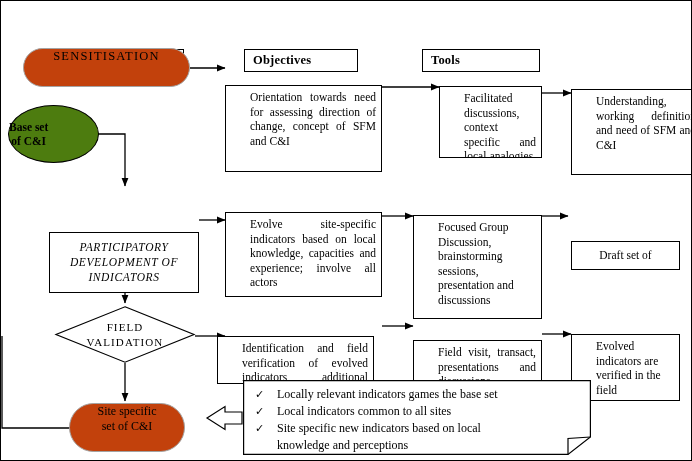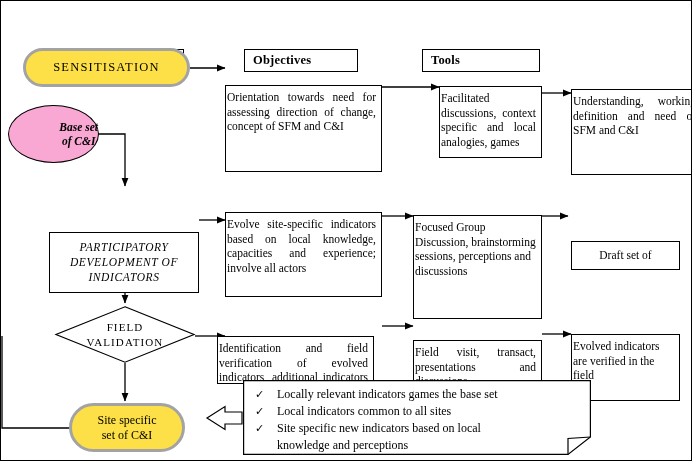--- a/index.html
+++ b/index.html
@@ -32,74 +32,72 @@
     display: flex;
     align-items: center;
     font-weight: bold;
     font-size: 12.5px;
     padding-left: 8px;
     letter-spacing: 0.2px;
   }
   .text-box {
     font-size: 11.5px;
     line-height: 14.5px;
-    padding: 4px 5px 2px 1px;
+    padding: 4px 5px 2px 24px;
     text-align: justify;
     text-justify: inter-word;
     overflow: hidden;
   }
   .text-box.nojust {
     text-align: left;
   }
   .center-box {
     display: flex;
     align-items: center;
     justify-content: center;
     text-align: center;
     font-size: 11.5px;
     line-height: 15px;
   }
 
   
   .stadium {
     position: absolute;
-    border: 3px solid #a3a3a3;
+    border: 1px solid #a3a3a3;
     border-radius: 999px;
-    background: #fde047;
-    box-sizing: border-box;
-    display: flex;
-    align-items: center;
+    background: #c2410c;
+    box-sizing: border-box;
+    display: flex;
     justify-content: center;
     text-align: center;
   }
   .stadium.letterspaced {
     font-size: 12.5px;
     letter-spacing: 1.2px;
   }
   .stadium.bold {
     font-weight: normal;
     font-size: 12px;
     line-height: 15px;
   }
 
   
   .ellipse {
     position: absolute;
     border: 1px solid #000000;
     border-radius: 50%;
-    background: #f9a8d4;
-    box-sizing: border-box;
-    display: flex;
-    align-items: center;
-    justify-content: flex-end;
+    background: #4d7c0f;
+    box-sizing: border-box;
+    display: flex;
+    align-items: center;
+    justify-content: flex-start;
     text-align: center;
     font-weight: bold;
     font-size: 11.5px;
     line-height: 14px;
-    font-style: italic;
   }
 
   
   .diamond-wrap {
     position: absolute;
   }
   .diamond-wrap svg {
     position: absolute;
     left: 0;
     top: 0;
@@ -232,21 +230,21 @@
   <div class="box center-box" style="left:48px; top:192px; width:150px; height:61px;font-style:italic;">
     <div style="letter-spacing:0.6px;">
       <div>PARTICIPATORY</div>
       <div>DEVELOPMENT OF</div>
       <div>INDICATORS</div>
     </div>
   </div>
 
   <div class="box text-box" style="left:224px; top:172px; width:157px; height:85px;">Evolve site-specific indicators based on local knowledge, capacities and experience; involve all actors</div>
 
-  <div class="box text-box nojust" style="left:412px; top:175px; width:129px; height:104px;">Focused Group Discussion, brainstorming sessions, perceptions and discussions</div>
+  <div class="box text-box nojust" style="left:412px; top:175px; width:129px; height:104px;">Focused Group Discussion, brainstorming sessions, presentation and discussions</div>
 
   <div class="box center-box" style="left:570px; top:201px; width:109px; height:29px;">Draft set of</div>
 
   <div class="diamond-wrap" style="left:54px; top:305px; width:140px; height:57px;">
     <svg width="140" height="57" viewBox="0 0 140 57">
       <polygon points="70,0.8 139,28.5 70,56.2 1,28.5" fill="#ffffff" stroke="#000000" stroke-width="1.2"></polygon>
     </svg>
     <div class="diamond-label">
       <div>
         <div>FIELD</div>

